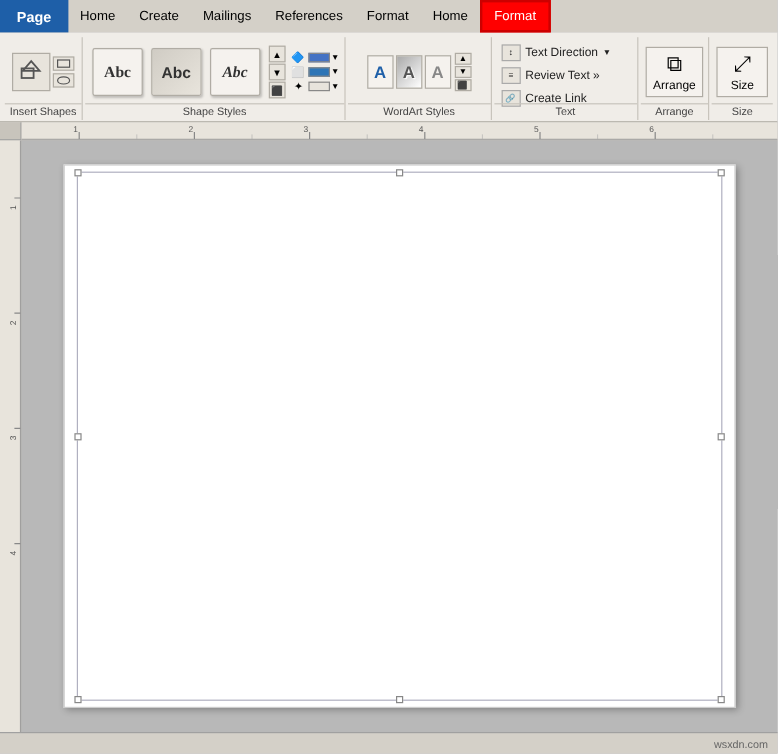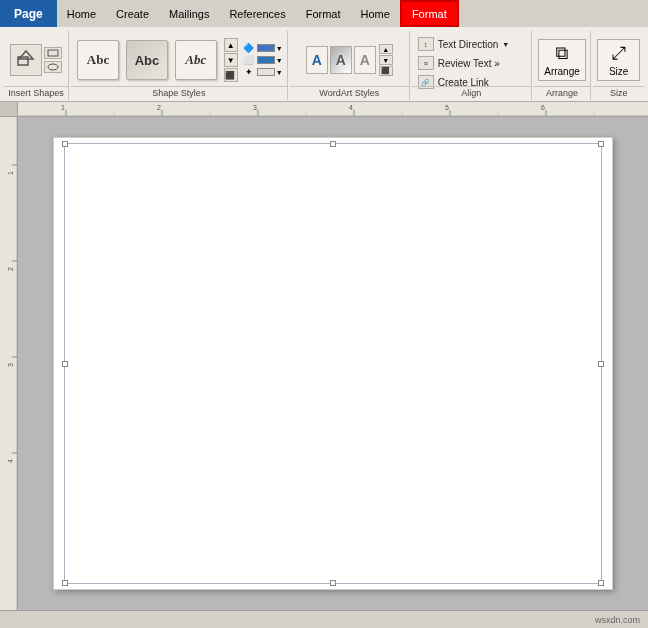--- a/index.html
+++ b/index.html
@@ -310,21 +310,21 @@
         </div>
         <div class="text-group-row">
           <div style="width:16px;height:14px;background:#e8e4dc;border:1px solid #aaa;font-size:7px;text-align:center;line-height:14px;">≡</div>
           <span>Review Text »</span>
         </div>
         <div class="text-group-row">
           <div style="width:16px;height:14px;background:#e8e4dc;border:1px solid #aaa;font-size:7px;text-align:center;line-height:14px;">🔗</div>
           <span>Create Link</span>
         </div>
       </div>
-      <div class="ribbon-group-label-text">Align</div>
+      <div class="ribbon-group-label-text">Text</div>
     </div>
 
     <div class="full-ribbon-group" style="min-width:56px;">
       <div style="display:flex;align-items:center;justify-content:center;flex:1;">
         <div class="arrange-btn" style="margin-bottom:0;">
           <div style="font-size:18px;">⧉</div>
           <span>Arrange</span>
         </div>
       </div>
       <div class="ribbon-group-label-text">Arrange</div>

